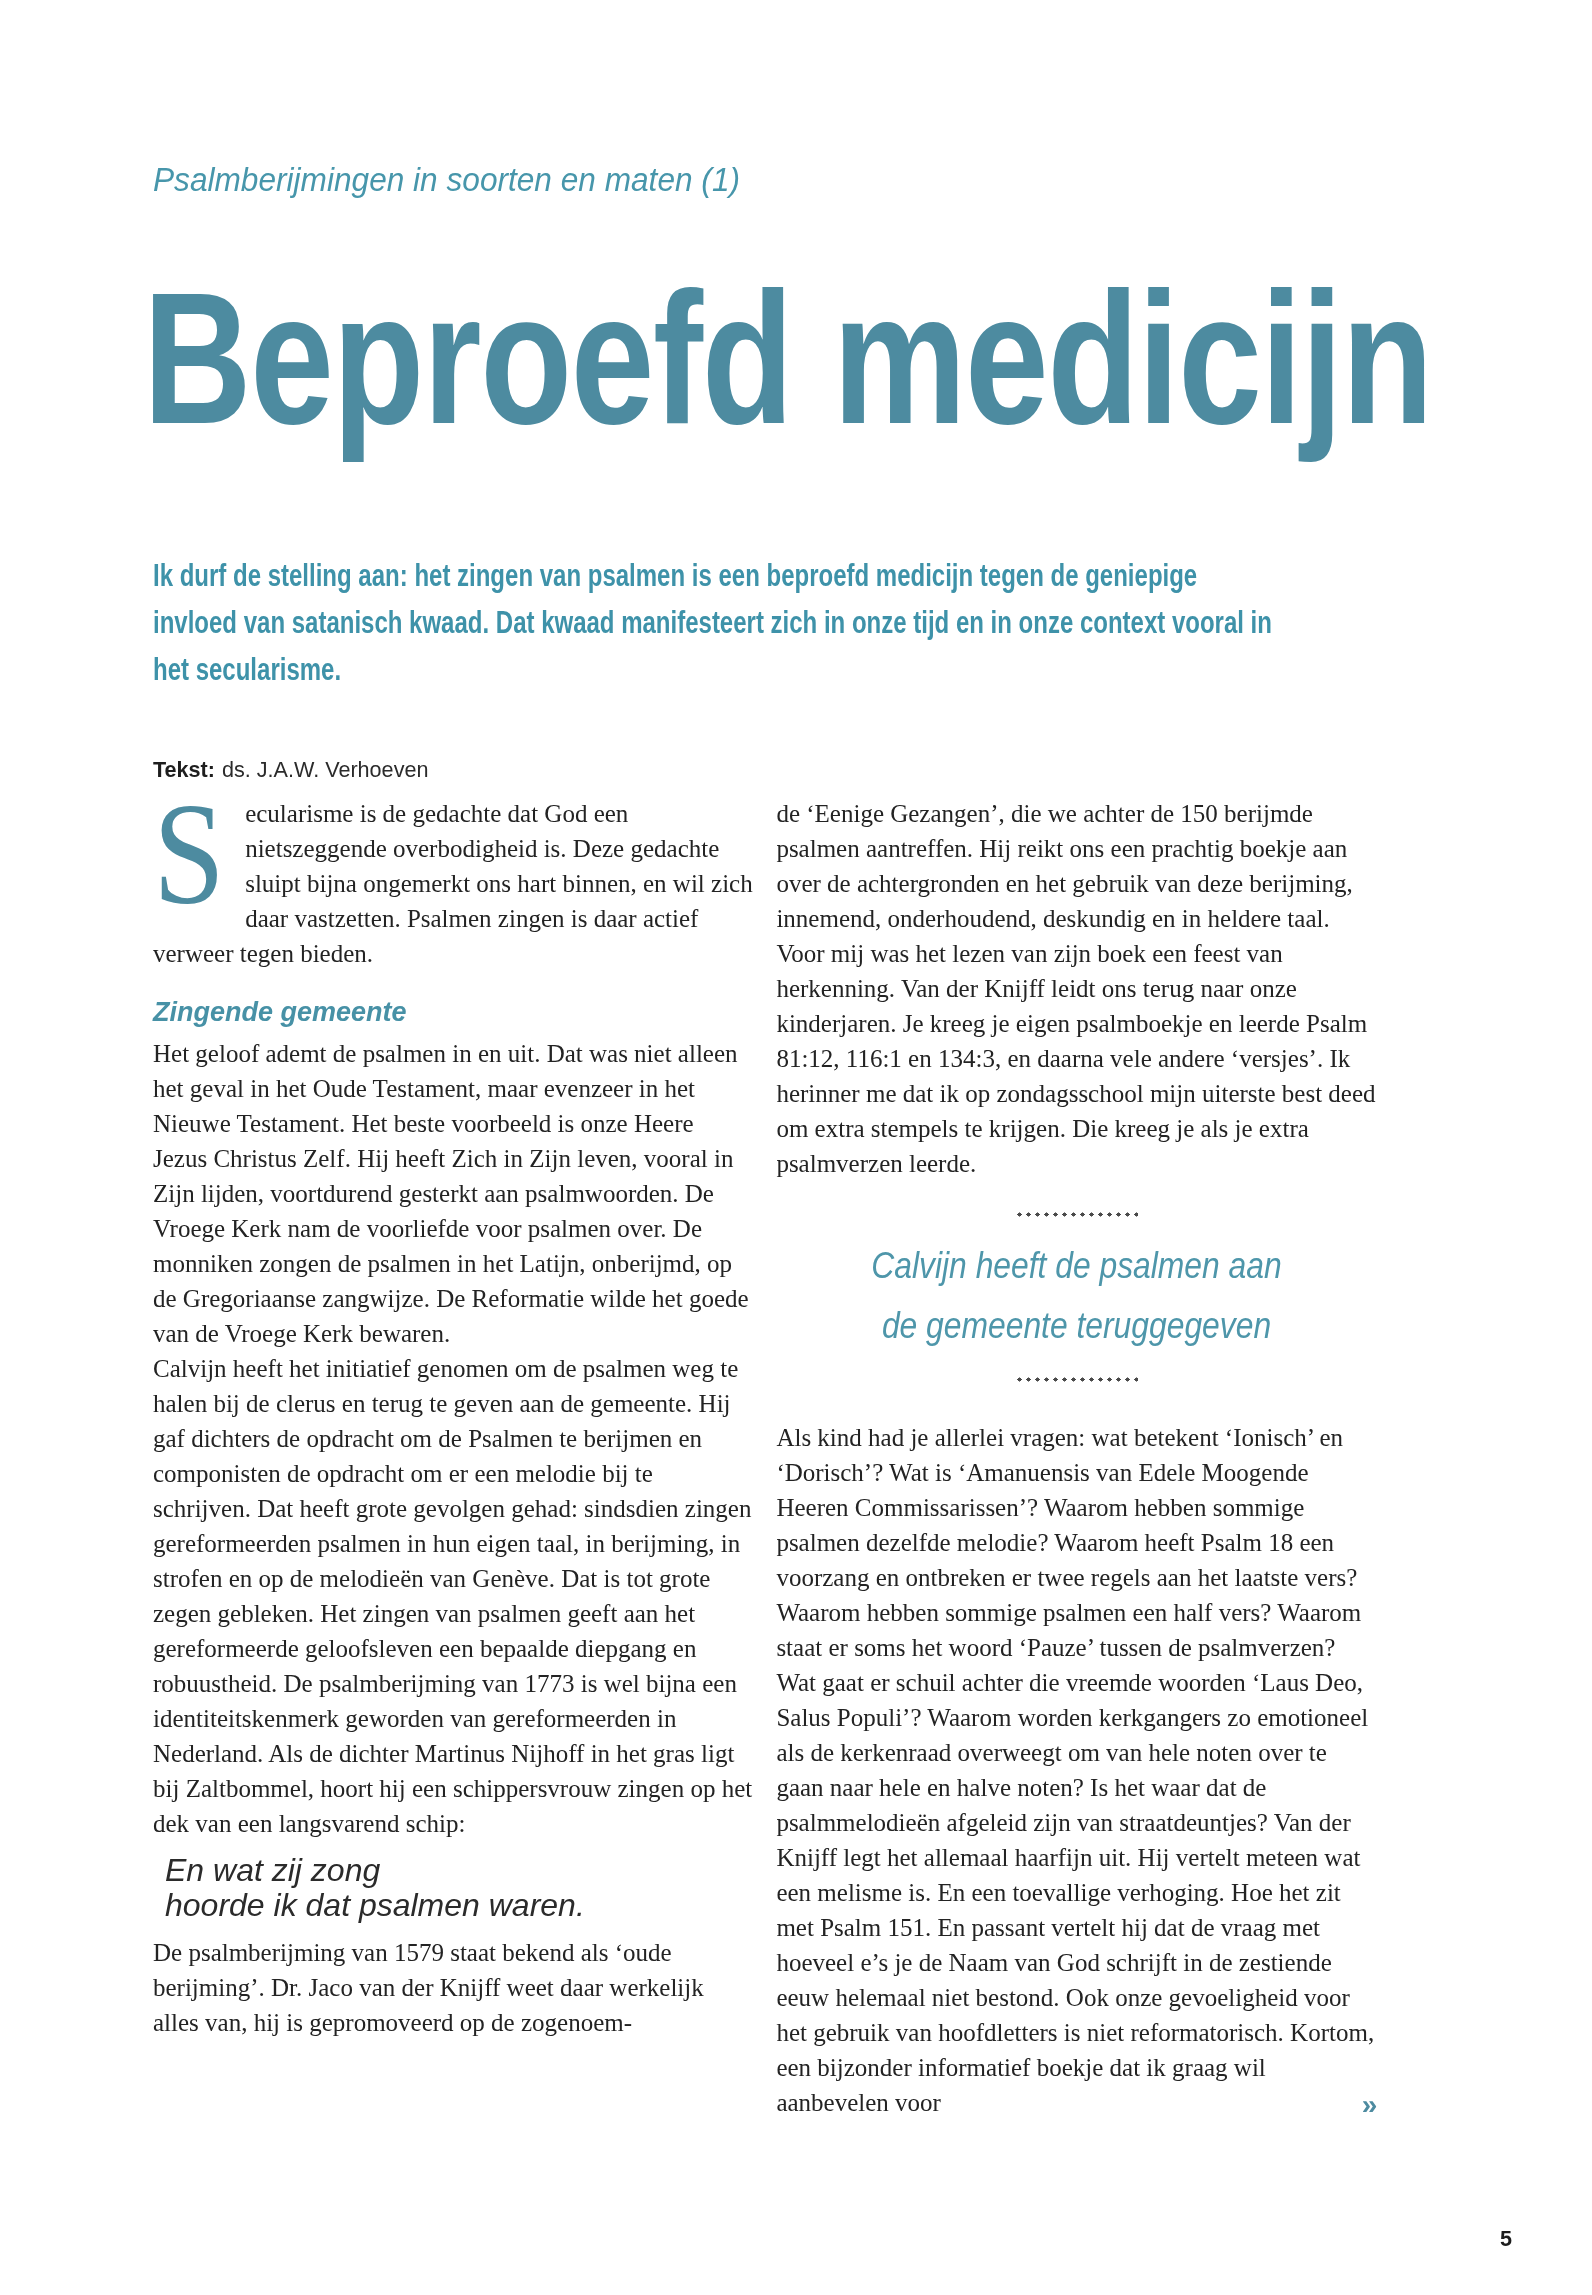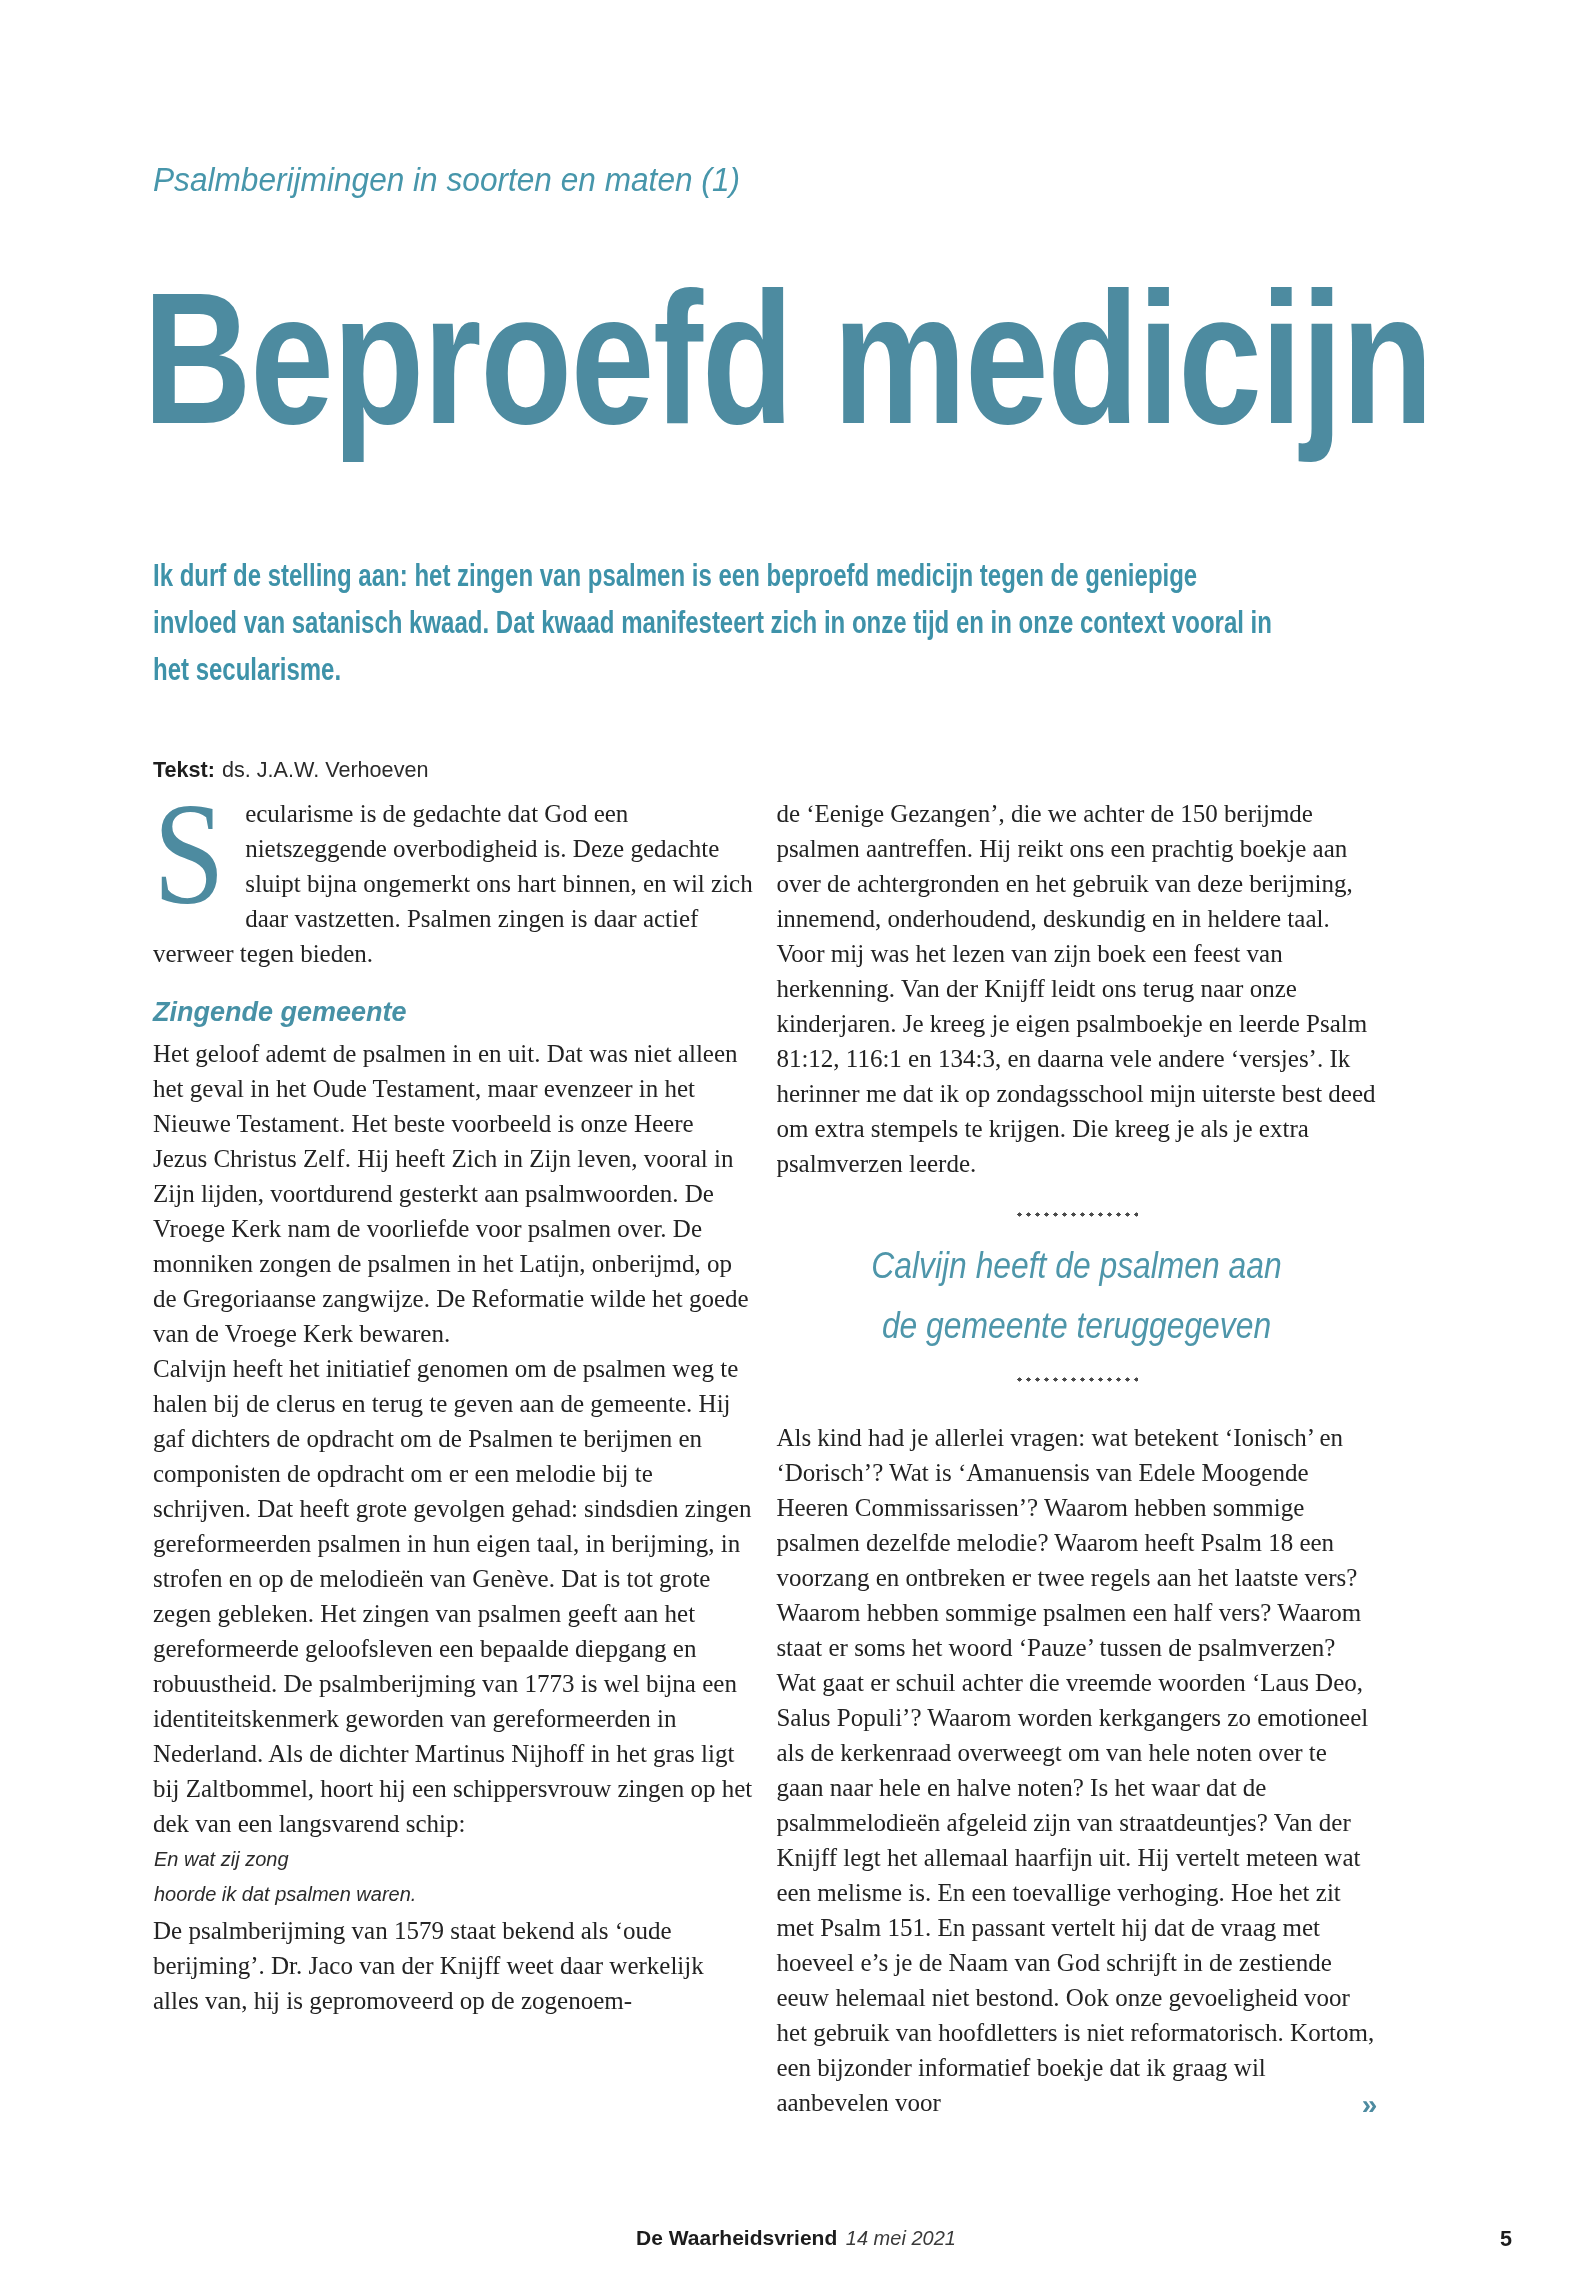--- a/index.html
+++ b/index.html
@@ -63,24 +63,24 @@
     transform:scaleX(.88);transform-origin:left top;
   }
   .subhead{
     margin:25px 0 7px 0;
     font-family:"Liberation Sans", sans-serif;
     font-style:italic;font-weight:700;
     font-size:27px;line-height:33px;
     color:var(--accent-subhead,#4791a6);
   }
   .verse{
-    margin:1px;
+    margin:12px;
     font-family:"Liberation Sans", sans-serif;
     font-style:italic;font-weight:400;
-    font-size:20px;line-height:35px;
+    font-size:32px;line-height:35px;
     color:#2b2b2b;
   }
   .dots{
     width:123px;height:5.2px;
     margin:31px auto 19px auto;
     background-image:radial-gradient(circle, var(--dots-color,#4a4a4a) 2px, transparent 2.2px);
     background-size:9px 5.2px;background-repeat:repeat-x;
   }
   .pullquote{
     margin:3.5px 0;
@@ -144,19 +144,16 @@
         <div class="dots"></div>
         <div class="pullquote">
           <div class="pullquote-line">Calvijn heeft de psalmen aan</div>
           <div class="pullquote-line">de gemeente teruggegeven</div>
         </div>
         <div class="dots"></div>
         <p class="body-par">Als kind had je allerlei vragen: wat betekent ‘Ionisch’ en ‘Dorisch’? Wat is ‘Amanuensis van Edele Moogende Heeren Commissarissen’? Waarom hebben sommige psalmen dezelfde melodie? Waarom heeft Psalm 18 een voorzang en ontbreken er twee regels aan het laatste vers? Waarom hebben sommige psalmen een half vers? Waarom staat er soms het woord ‘Pauze’ tussen de psalmverzen? Wat gaat er schuil achter die vreemde woorden ‘Laus Deo, Salus Populi’? Waarom worden kerkgangers zo emotioneel als de kerkenraad overweegt om van hele noten over te gaan naar hele en halve noten? Is het waar dat de psalmmelodieën afgeleid zijn van straatdeuntjes? Van der Knijff legt het allemaal haarfijn uit. Hij vertelt meteen wat een melisme is. En een toevallige verhoging. Hoe het zit met Psalm 151. En passant vertelt hij dat de vraag met hoeveel e’s je de Naam van God schrijft in de zestiende eeuw helemaal niet bestond. Ook onze gevoeligheid voor het gebruik van hoofdletters is niet reformatorisch. Kortom, een bijzonder informatief boekje dat ik graag wil aanbevelen voor<span class="marker">»</span></p>
       </div>
   </div>
 
-  <div class="footer">
-    <span class="footer-brand">De Waarheidsvriend</span><span class="footer-date">14 mei 2021</span>
-  </div>
   <div class="page-num">5</div>
 
 </div>
 
 
 </body></html>

